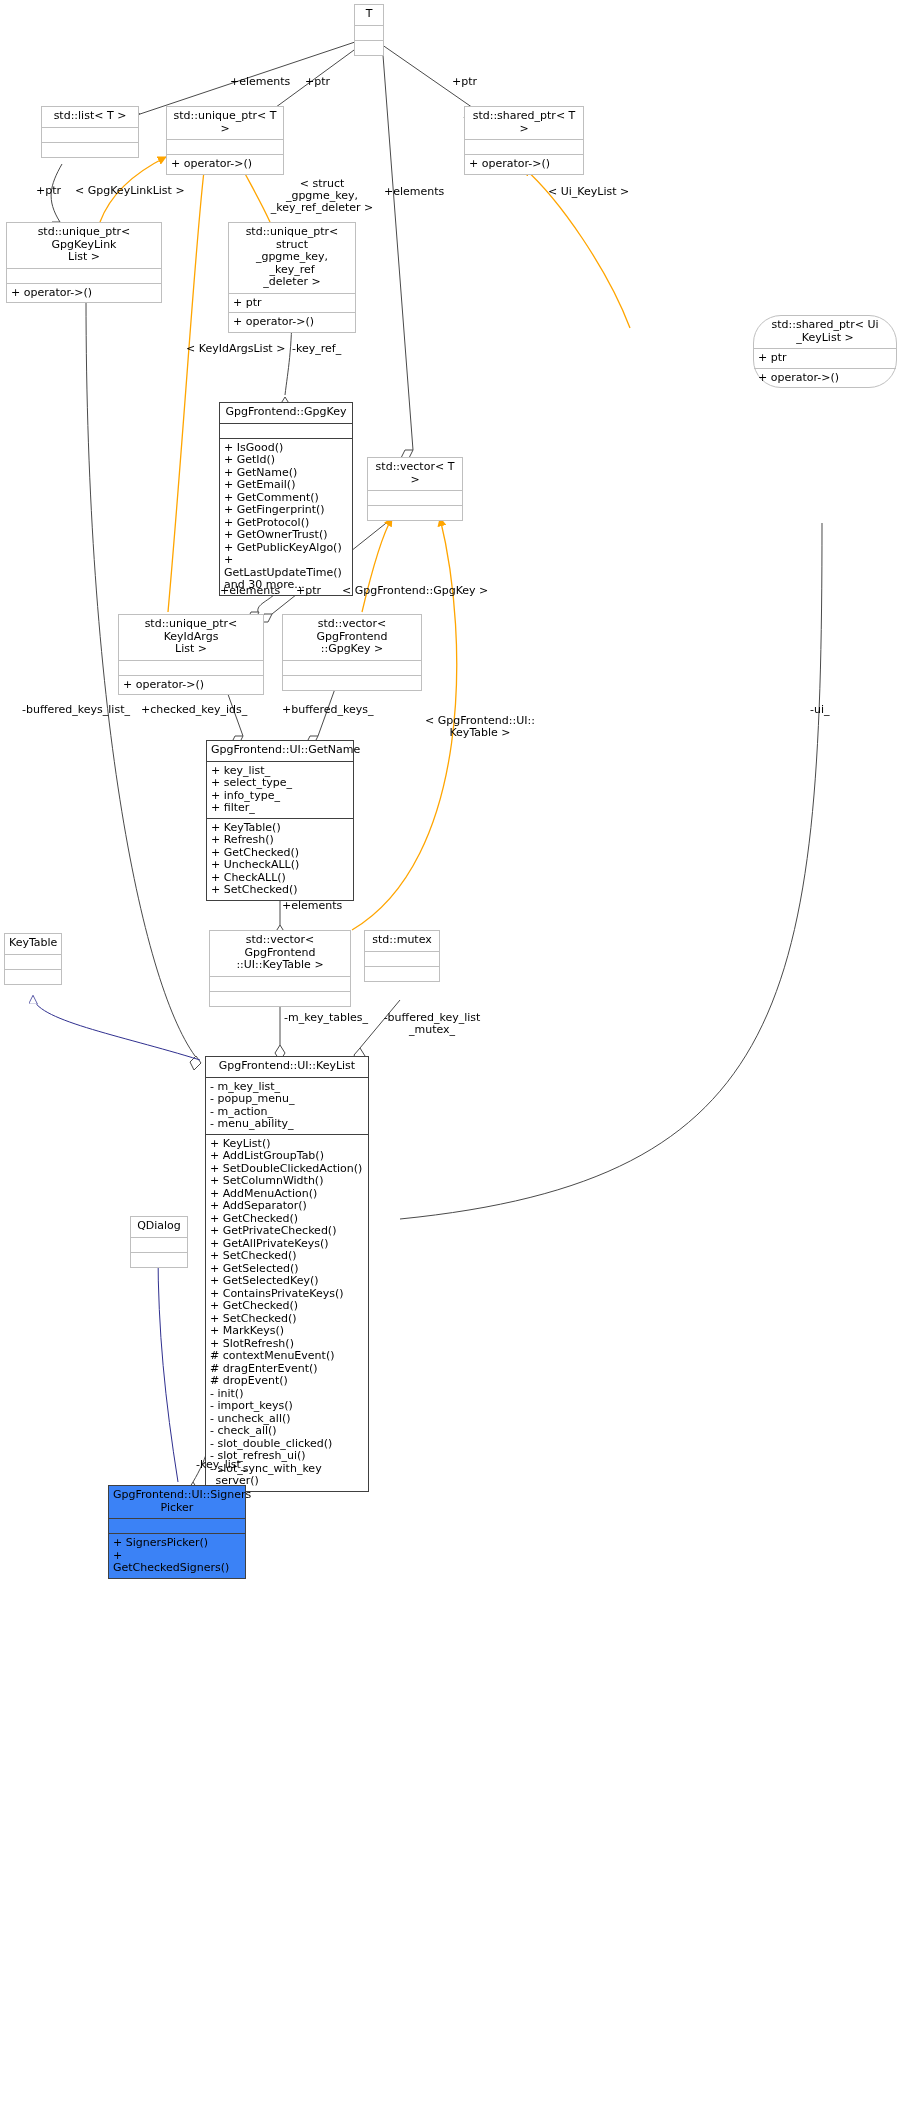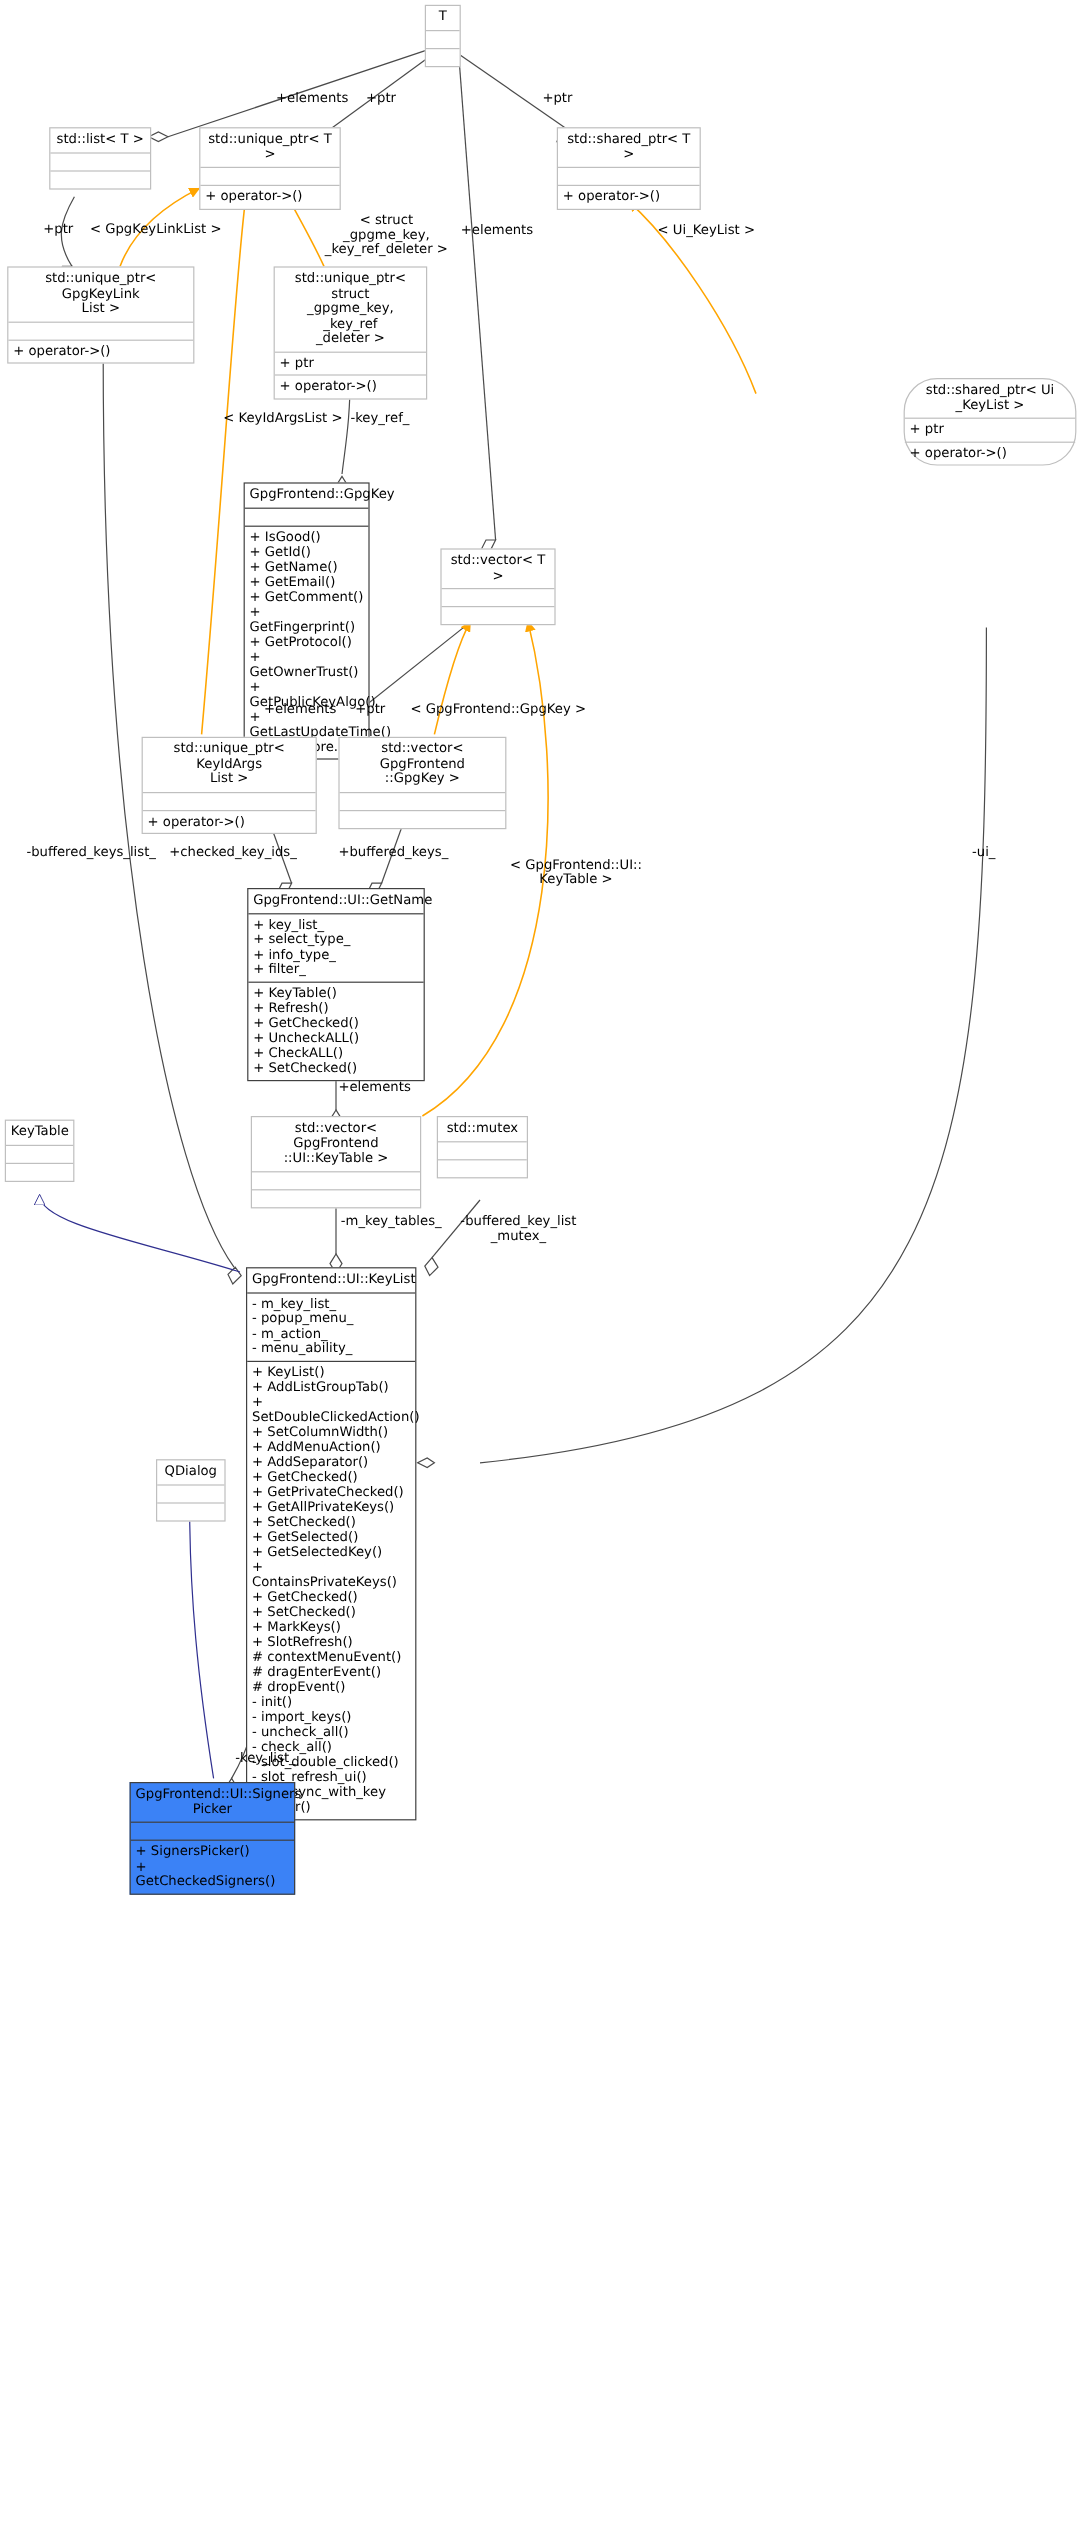--- a/index.html
+++ b/index.html
@@ -166,21 +166,21 @@
       <path d="M 630 328 C 608 270, 560 200, 524 168" marker-end="url(#arrOpenOrange)"></path>
     </g>
   </svg>
 
   <div class="node" style="left:354px;top:4px;width:30px;">
     <div class="title">T</div>
     <div class="attrs empty"></div>
     <div class="ops empty"></div>
   </div>
 
-  <div class="node" style="left:41px;top:106px;width:85px;">
+  <div class="node" style="left:41px;top:106px;width:98px;">
     <div class="title">std::list&lt; T &gt;</div>
     <div class="attrs empty"></div>
     <div class="ops empty"></div>
   </div>
 
   <div class="node" style="left:166px;top:106px;width:118px;">
     <div class="title">std::unique_ptr&lt; T &gt;</div>
     <div class="attrs empty"></div>
     <div class="ops">+ operator-&gt;()</div>
   </div>
@@ -206,21 +206,21 @@
     <div class="ops">+ operator-&gt;()</div>
   </div>
 
   <div class="node" style="left:753px;top:315px;width:144px;border-radius:28px;">
     <div class="title">std::shared_ptr&lt; Ui
 _KeyList &gt;</div>
     <div class="attrs">+ ptr</div>
     <div class="ops">+ operator-&gt;()</div>
   </div>
 
-  <div class="node dark" style="left:203px;top:402px;width:105px;">
+  <div class="node dark" style="left:219px;top:402px;width:134px;">
     <div class="title">GpgFrontend::GpgKey</div>
     <div class="attrs empty"></div>
     <div class="ops">+ IsGood()
 + GetId()
 + GetName()
 + GetEmail()
 + GetComment()
 + GetFingerprint()
 + GetProtocol()
 + GetOwnerTrust()
@@ -281,21 +281,21 @@
     <div class="attrs empty"></div>
     <div class="ops empty"></div>
   </div>
 
   <div class="node" style="left:130px;top:1216px;width:58px;">
     <div class="title">QDialog</div>
     <div class="attrs empty"></div>
     <div class="ops empty"></div>
   </div>
 
-  <div class="node dark" style="left:205px;top:1056px;width:142px;">
+  <div class="node dark" style="left:205px;top:1056px;width:164px;">
     <div class="title">GpgFrontend::UI::KeyList</div>
     <div class="attrs">- m_key_list_
 - popup_menu_
 - m_action_
 - menu_ability_</div>
     <div class="ops">+ KeyList()
 + AddListGroupTab()
 + SetDoubleClickedAction()
 + SetColumnWidth()
 + AddMenuAction()

